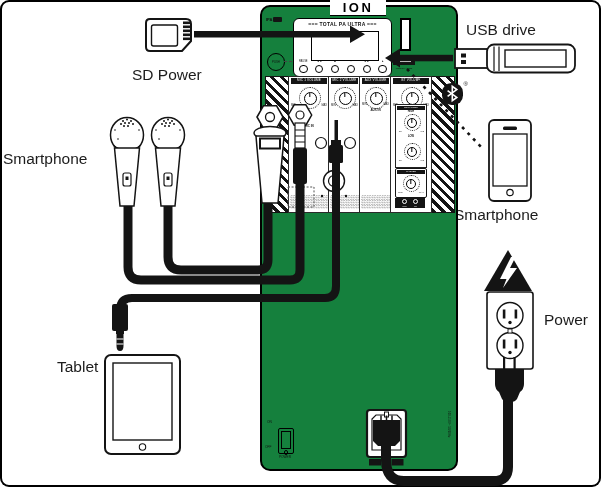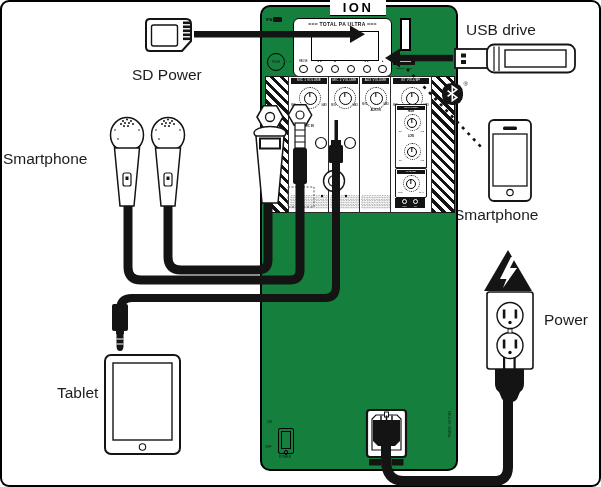--- a/index.html
+++ b/index.html
@@ -66,21 +66,21 @@
 </style>
 </head>
 <body>
 
 <div class="canvas">
 
   <div class="lbl" style="left:132px;top:66px">SD Power</div>
   <div class="lbl" style="left:3px;top:150px">Smartphone</div>
   <div class="lbl" style="left:466px;top:21px">USB drive</div>
   <div class="lbl" style="left:454px;top:206px">Smartphone</div>
-  <div class="lbl" style="left:57px;top:384px">Tablet</div>
+  <div class="lbl" style="left:57px;top:358px">Tablet</div>
   <div class="lbl" style="left:544px;top:311px">Power</div>
 
   <div class="mixer">
     <div class="ion">ION</div>
     <div class="model">
       <span>IPA</span>
       <span class="mblk"></span>
     </div>
 
     <div class="toppanel">

